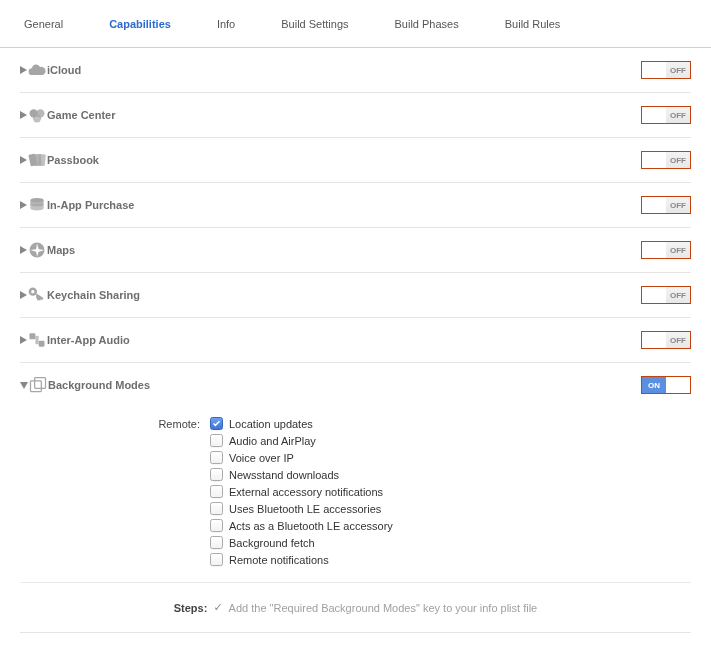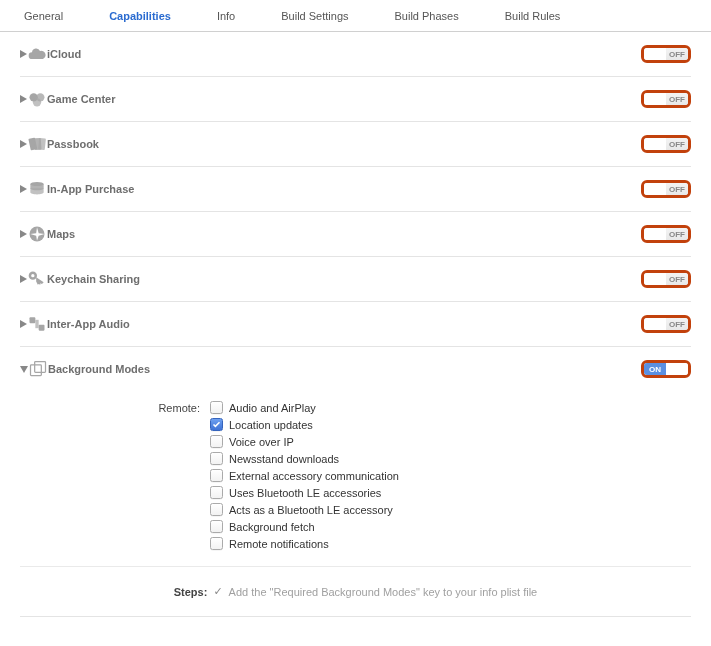--- a/index.html
+++ b/index.html
@@ -6,21 +6,21 @@
     body {
       font-family: "Lucida Grande", "Helvetica Neue", Arial, sans-serif;
       font-size: 11px;
       background: #fff;
       color: #333;
       width: 711px;
     }
     .tabs {
       display: flex;
       border-bottom: 1px solid #d0d0d0;
-      padding: 4px 20px;
+      padding: 12px 20px;
       gap: 38px;
     }
     .tab {
       padding: 6px 4px 5px;
       color: #555;
       cursor: default;
       font-size: 11px;
     }
     .tab.active { color: #2a6bd0; font-weight: bold; }
     .sections { padding: 0 20px; }
@@ -51,22 +51,22 @@
       color: #a6a6a6;
     }
     .sec-title {
       font-weight: bold;
       color: #6e6e6e;
       flex: 1;
       font-size: 11px;
     }
     .toggle {
       width: 50px; height: 18px;
-      border: 3px solid #c2410c;
-      border-radius: 6px;
+      border: 1px solid #c2410c;
+      border-radius: 0;
       display: flex;
       overflow: hidden;
       background: #f7f7f7;
       cursor: default;
       box-shadow: inset 0 1px 1px rgba(0,0,0,0.06);
     }
     .toggle .half {
       flex: 1; display: flex; align-items: center; justify-content: center;
       font-size: 8px; font-weight: bold; color: #999;
     }
@@ -261,42 +261,42 @@
         <span class="sec-title">Background Modes</span>
         <div class="toggle on">
           <div class="half on-label">ON</div>
           <div class="half"></div>
         </div>
       </div>
       <div class="modes-body">
         <div class="modes-label">Remote:</div>
         <div class="modes-list">
           <div class="mode-row">
-            <span class="checkbox"></span>
-            <span>Audio and AirPlay</span>
-          </div>
-          <div class="mode-row">
             <span class="checkbox checked">
               <svg width="9" height="9" viewBox="0 0 24 24" fill="none" stroke="#fff" stroke-width="4">
                 <path d="M4 12l5 5L20 6"></path>
               </svg>
             </span>
             <span>Location updates</span>
           </div>
           <div class="mode-row">
             <span class="checkbox"></span>
+            <span>Audio and AirPlay</span>
+          </div>
+          <div class="mode-row">
+            <span class="checkbox"></span>
             <span>Voice over IP</span>
           </div>
           <div class="mode-row">
             <span class="checkbox"></span>
             <span>Newsstand downloads</span>
           </div>
           <div class="mode-row">
             <span class="checkbox"></span>
-            <span>External accessory communication</span>
+            <span>External accessory notifications</span>
           </div>
           <div class="mode-row">
             <span class="checkbox"></span>
             <span>Uses Bluetooth LE accessories</span>
           </div>
           <div class="mode-row">
             <span class="checkbox"></span>
             <span>Acts as a Bluetooth LE accessory</span>
           </div>
           <div class="mode-row">

